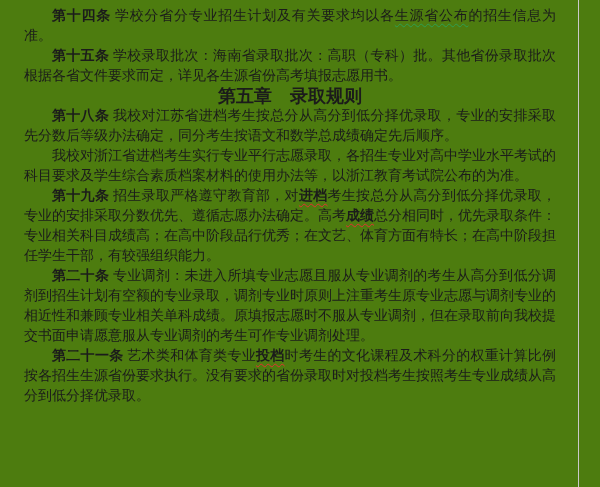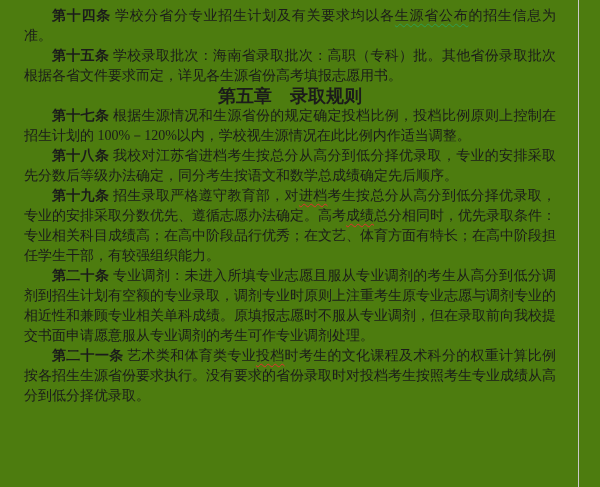--- a/index.html
+++ b/index.html
@@ -42,38 +42,39 @@
     text-decoration-color: #2e9e4f;
     text-decoration-thickness: 1px;
     text-underline-offset: 3px;
   }
   .wr {
     text-decoration-line: underline;
     text-decoration-style: wavy;
     text-decoration-color: #e03030;
     text-decoration-thickness: 1px;
     text-underline-offset: 3px;
+    font-weight: bold;
   }
   .page-edge {
     position: absolute;
     top: 0;
     bottom: 0;
     right: 21px;
     width: 1px;
     background: #c9c9c9;
   }
 </style>
 </head>
 <body>
 
 <div class="page">
   <div class="content">
       <p class="par ind"><span class="b">第十四条</span><span> 学校分省分专业招生计划及有关要求均以各</span><span class="wg">生源省公布</span><span>的招生信息为准。</span></p>
       <p class="par ind"><span class="b">第十五条</span><span> 学校录取批次：海南省录取批次：高职（专科）批。其他省份录取批次根据各省文件要求而定，详见各生源省份高考填报志愿用书。</span></p>
       <p class="par center"><span class="b">第五章　录取规则</span></p>
-      <p class="par ind"><span class="b">第十七条</span><span> 根据生源情况和生源省份的规定确定投档比例，投档比例原则上控制在招生计划的 100%－120%以内，学校视生源情况在此比例内作适当调整。</span></p>
       <p class="par ind"><span class="b">第十八条</span><span> 我校对江苏省进档考生按总分从高分到低分择优录取，专业的安排采取先分数后等级办法确定，同分考生按语文和数学总成绩确定先后顺序。</span></p>
+      <p class="par ind"><span>我校对浙江省进档考生实行专业平行志愿录取，各招生专业对高中学业水平考试的科目要求及学生综合素质档案材料的使用办法等，以浙江教育考试院公布的为准。</span></p>
       <p class="par ind"><span class="b">第十九条</span><span> 招生录取严格遵守教育部，对</span><span class="wr">进档</span><span>考生按总分从高分到低分择优录取，专业的安排采取分数优先、遵循志愿办法确定。高考</span><span class="wr">成绩</span><span>总分相同时，优先录取条件：专业相关科目成绩高；在高中阶段品行优秀；在文艺、体育方面有特长；在高中阶段担任学生干部，有较强组织能力。</span></p>
       <p class="par ind"><span class="b">第二十条</span><span> 专业调剂：未进入所填专业志愿且服从专业调剂的考生从高分到低分调剂到招生计划有空额的专业录取，调剂专业时原则上注重考生原专业志愿与调剂专业的相近性和兼顾专业相关单科成绩。原填报志愿时不服从专业调剂，但在录取前向我校提交书面申请愿意服从专业调剂的考生可作专业调剂处理。</span></p>
       <p class="par ind"><span class="b">第二十一条</span><span> 艺术类和体育类专业</span><span class="wr">投档</span><span>时考生的文化课程及术科分的权重计算比例按各招生生源省份要求执行。没有要求的省份录取时对投档考生按照考生专业成绩从高分到低分择优录取。</span></p>
     </div>
   <div class="page-edge"></div>
 </div>
 
 </body></html>

